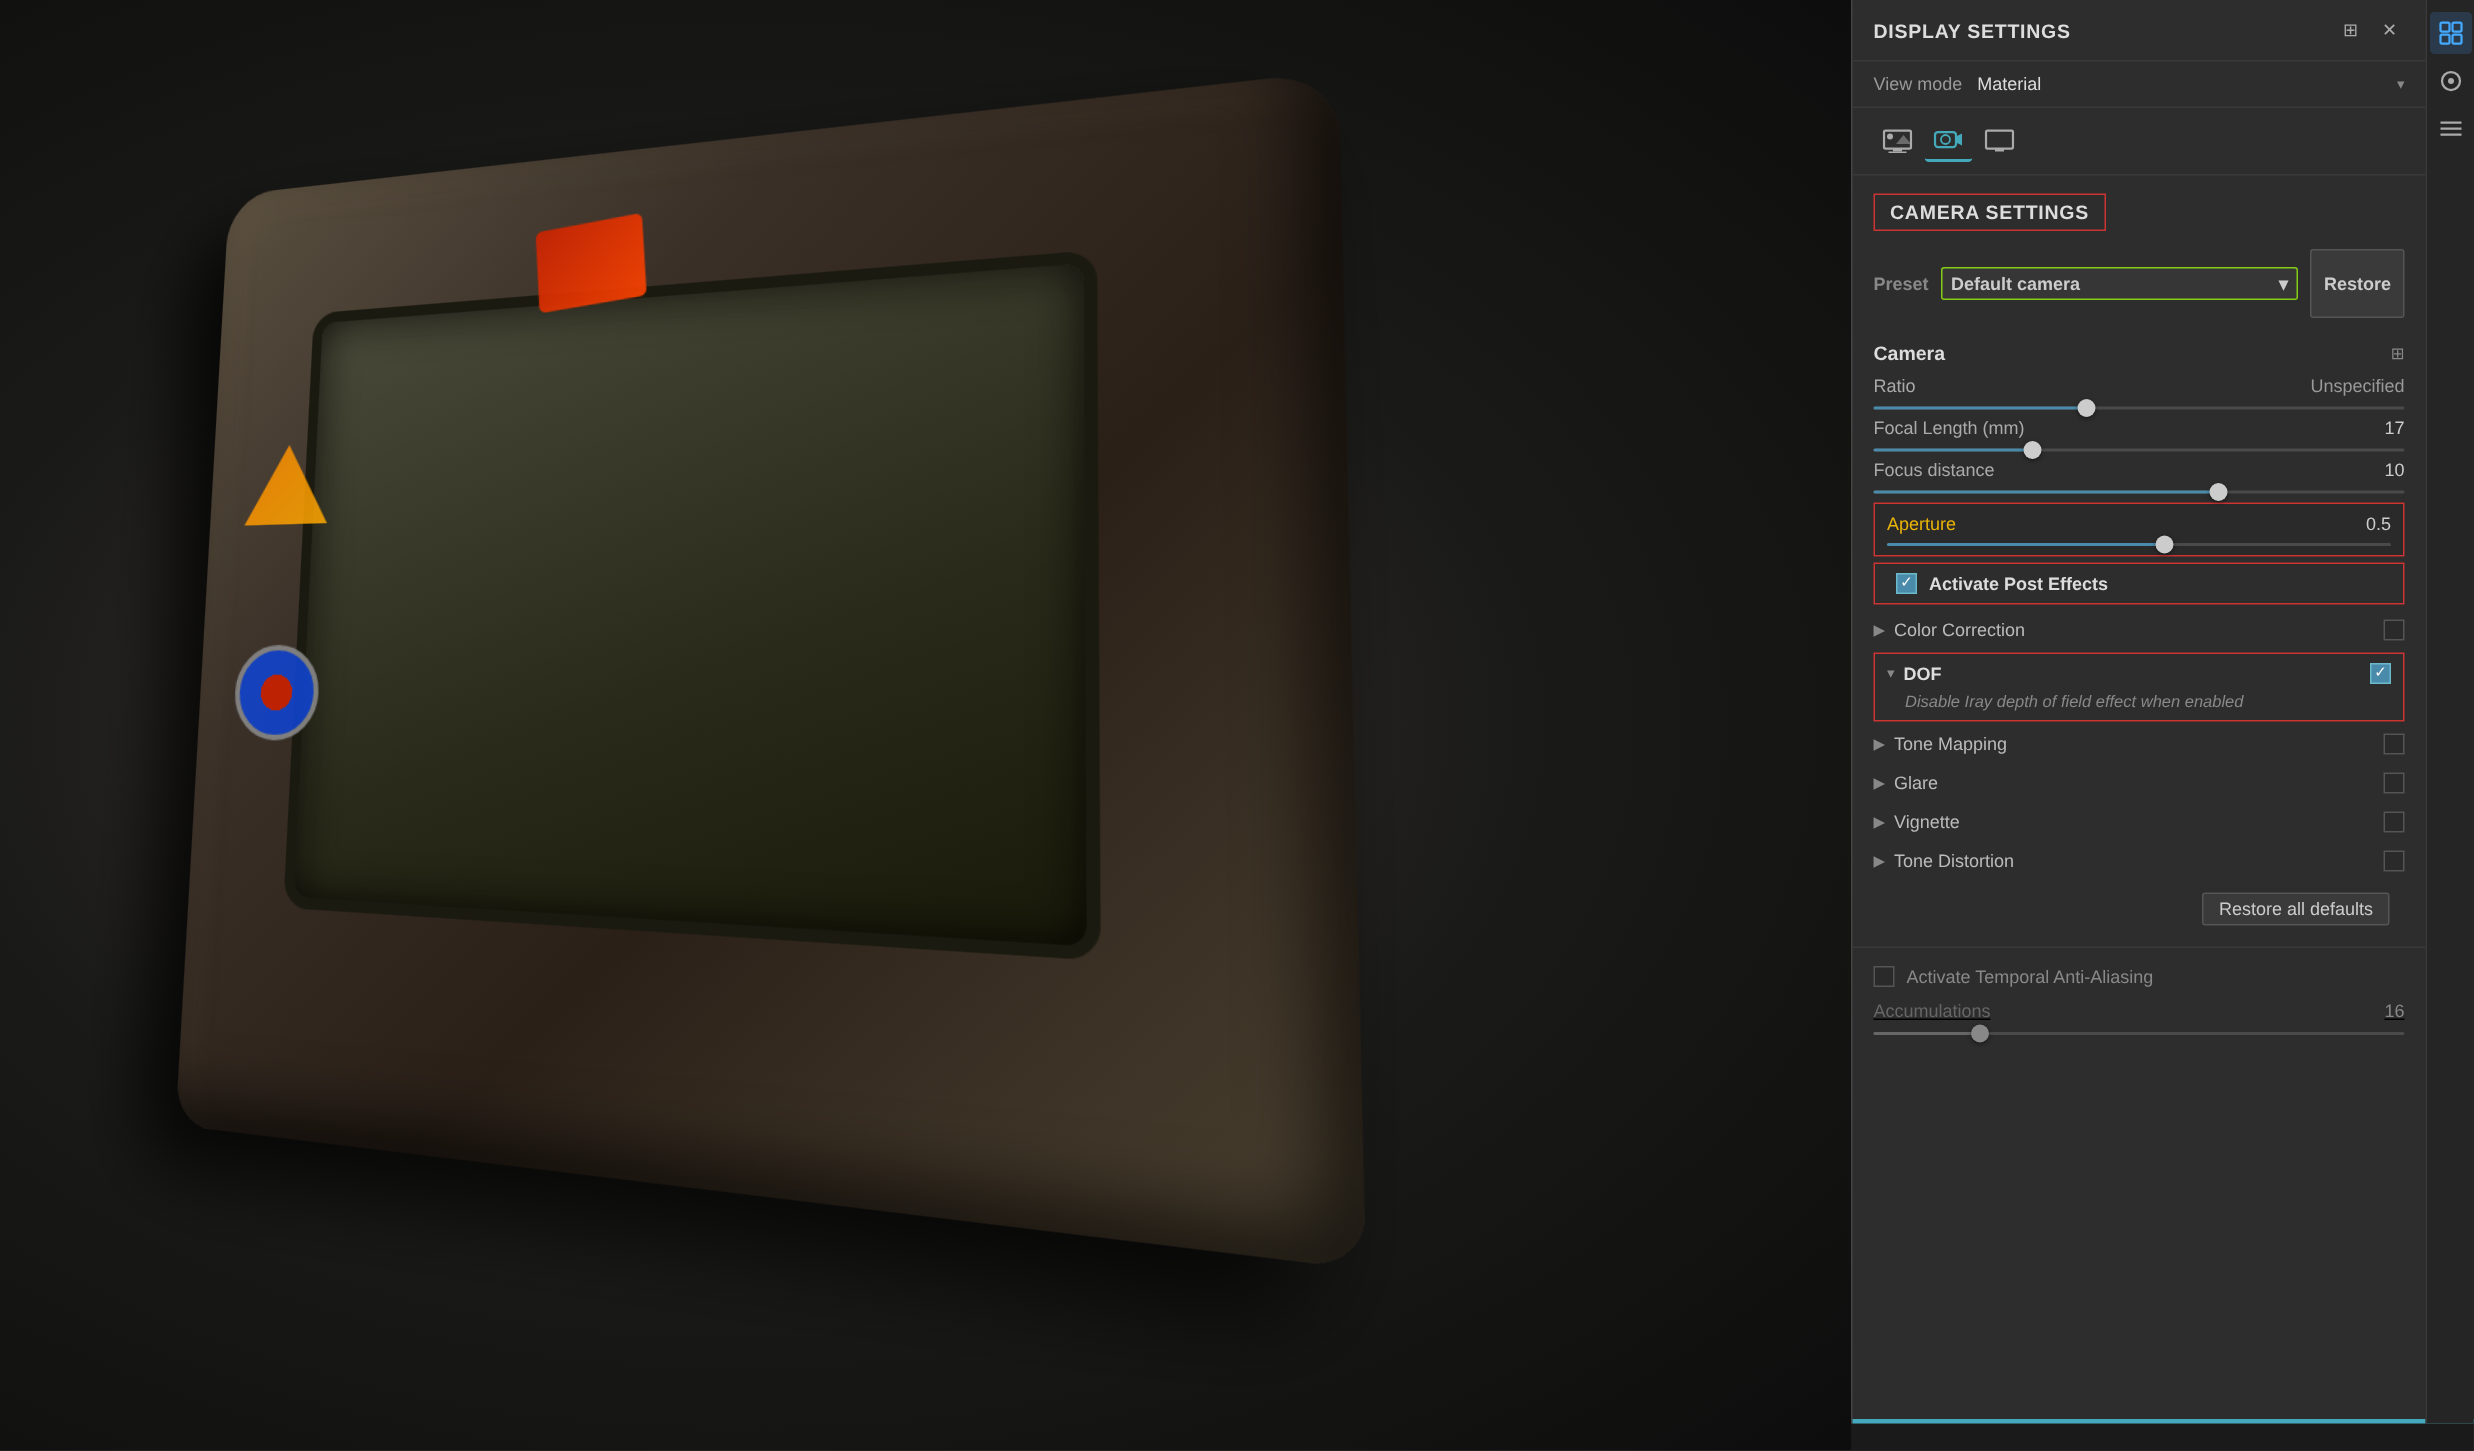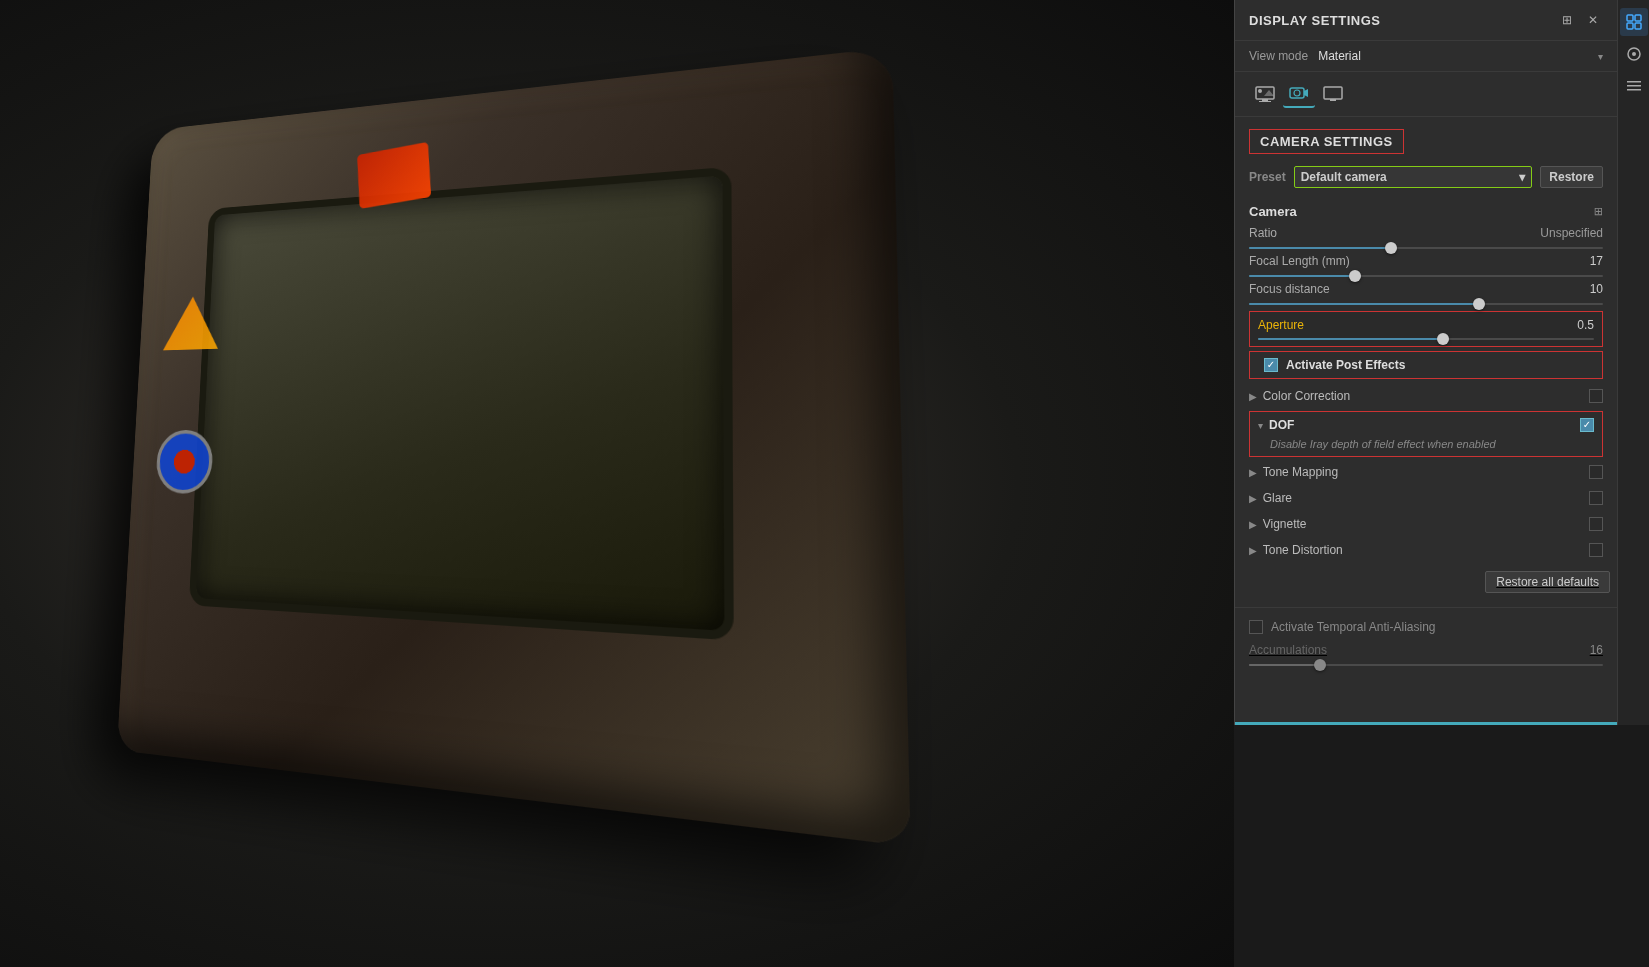--- a/index.html
+++ b/index.html
@@ -87,21 +87,21 @@
       height: 70px;
       background: radial-gradient(circle, #cc2200 30%, #1144cc 30%);
       border-radius: 50%;
       border: 4px solid #888;
       opacity: 0.9;
     }
 
     
     .right-panel {
       width: 415px;
-      height: 725px;
+      height: 949px;
       background: #2d2d2d;
       display: flex;
       flex-direction: column;
       border-left: 1px solid #444;
       position: relative;
     }
 
     
     .side-toolbar {
       position: absolute;
@@ -266,21 +266,21 @@
       justify-content: space-between;
       cursor: pointer;
       border-radius: 2px;
     }
 
     .preset-restore-btn {
       color: #ccc;
       font-size: 12px;
       background: #3a3a3a;
       border: 1px solid #555;
-      padding: 3px 8px;
+      padding: 15px 8px;
       cursor: pointer;
       border-radius: 2px;
     }
 
     
     .section-header {
       display: flex;
       align-items: center;
       justify-content: space-between;
       padding: 8px 14px 4px 14px;
@@ -491,22 +491,21 @@
       color: #888;
       font-size: 11px;
       font-style: italic;
       padding: 0 8px 6px 20px;
     }
 
     
     .restore-all-row {
       display: flex;
       justify-content: flex-end;
-      padding: 8px 7px;
-      text-decoration: underline;
+      padding: 8px 24px;
     }
 
     .restore-all-btn {
       color: #ccc;
       font-size: 12px;
       background: #3a3a3a;
       border: 1px solid #555;
       padding: 3px 10px;
       cursor: pointer;
       border-radius: 2px;

